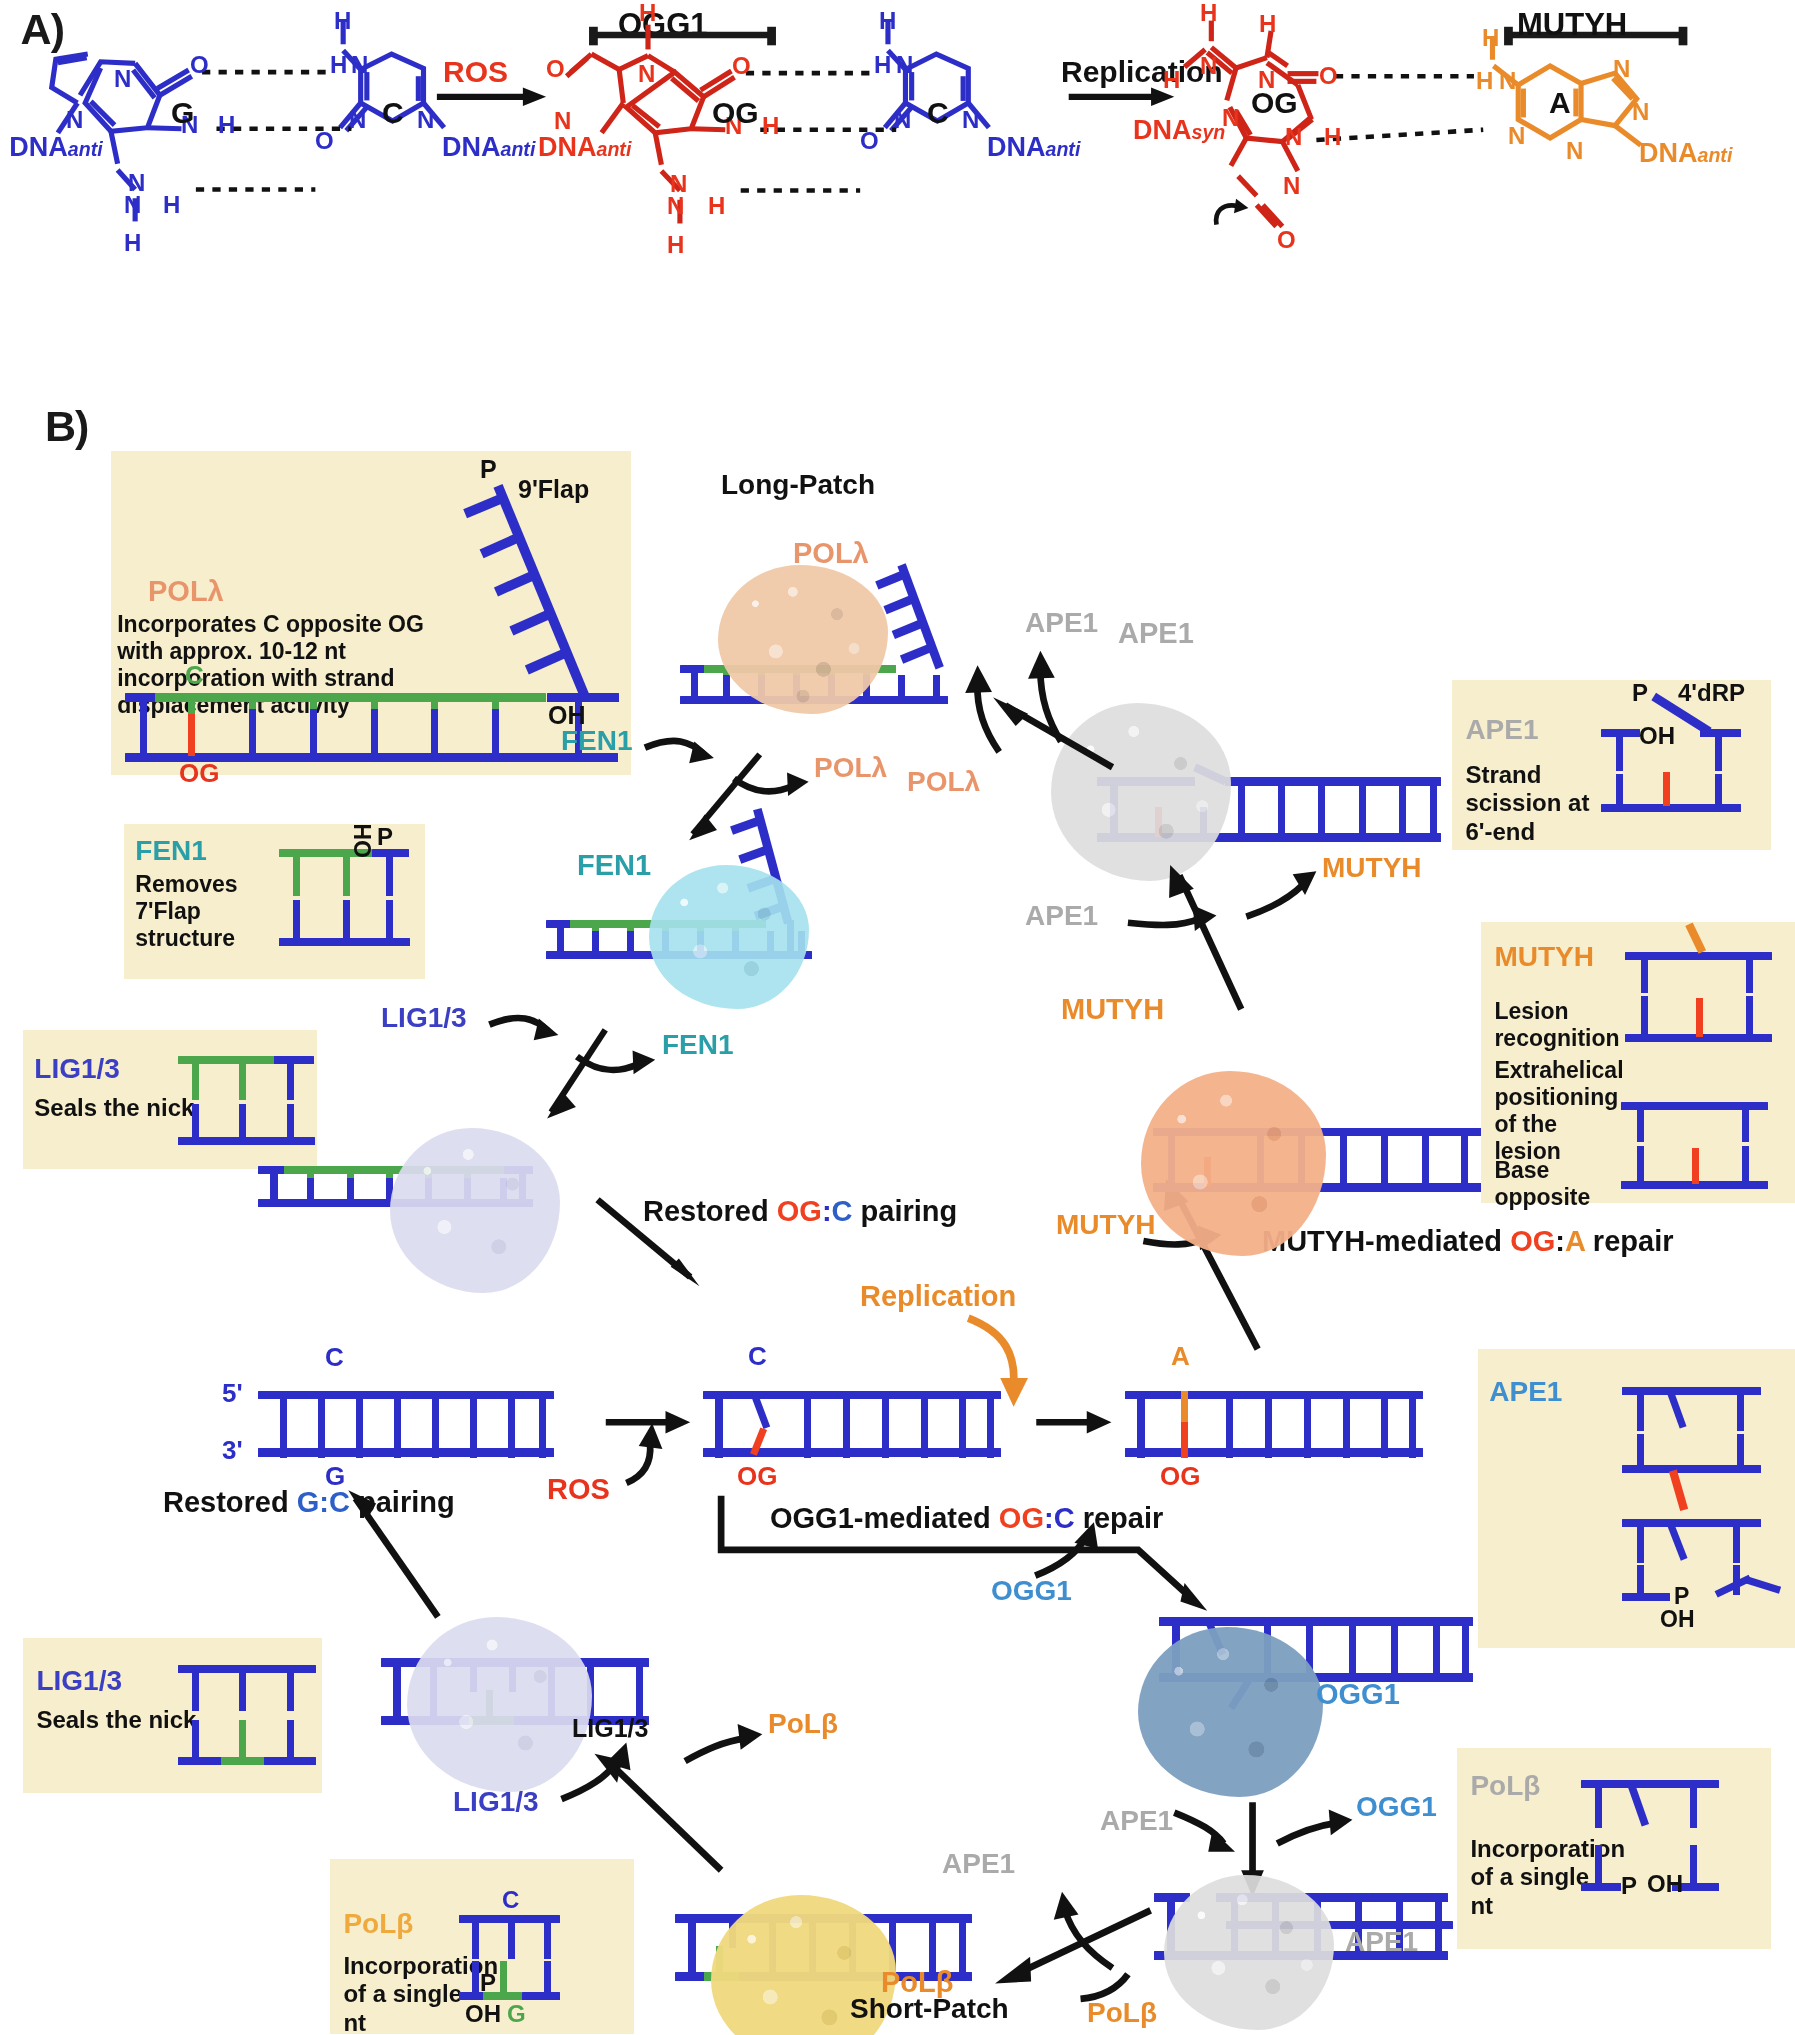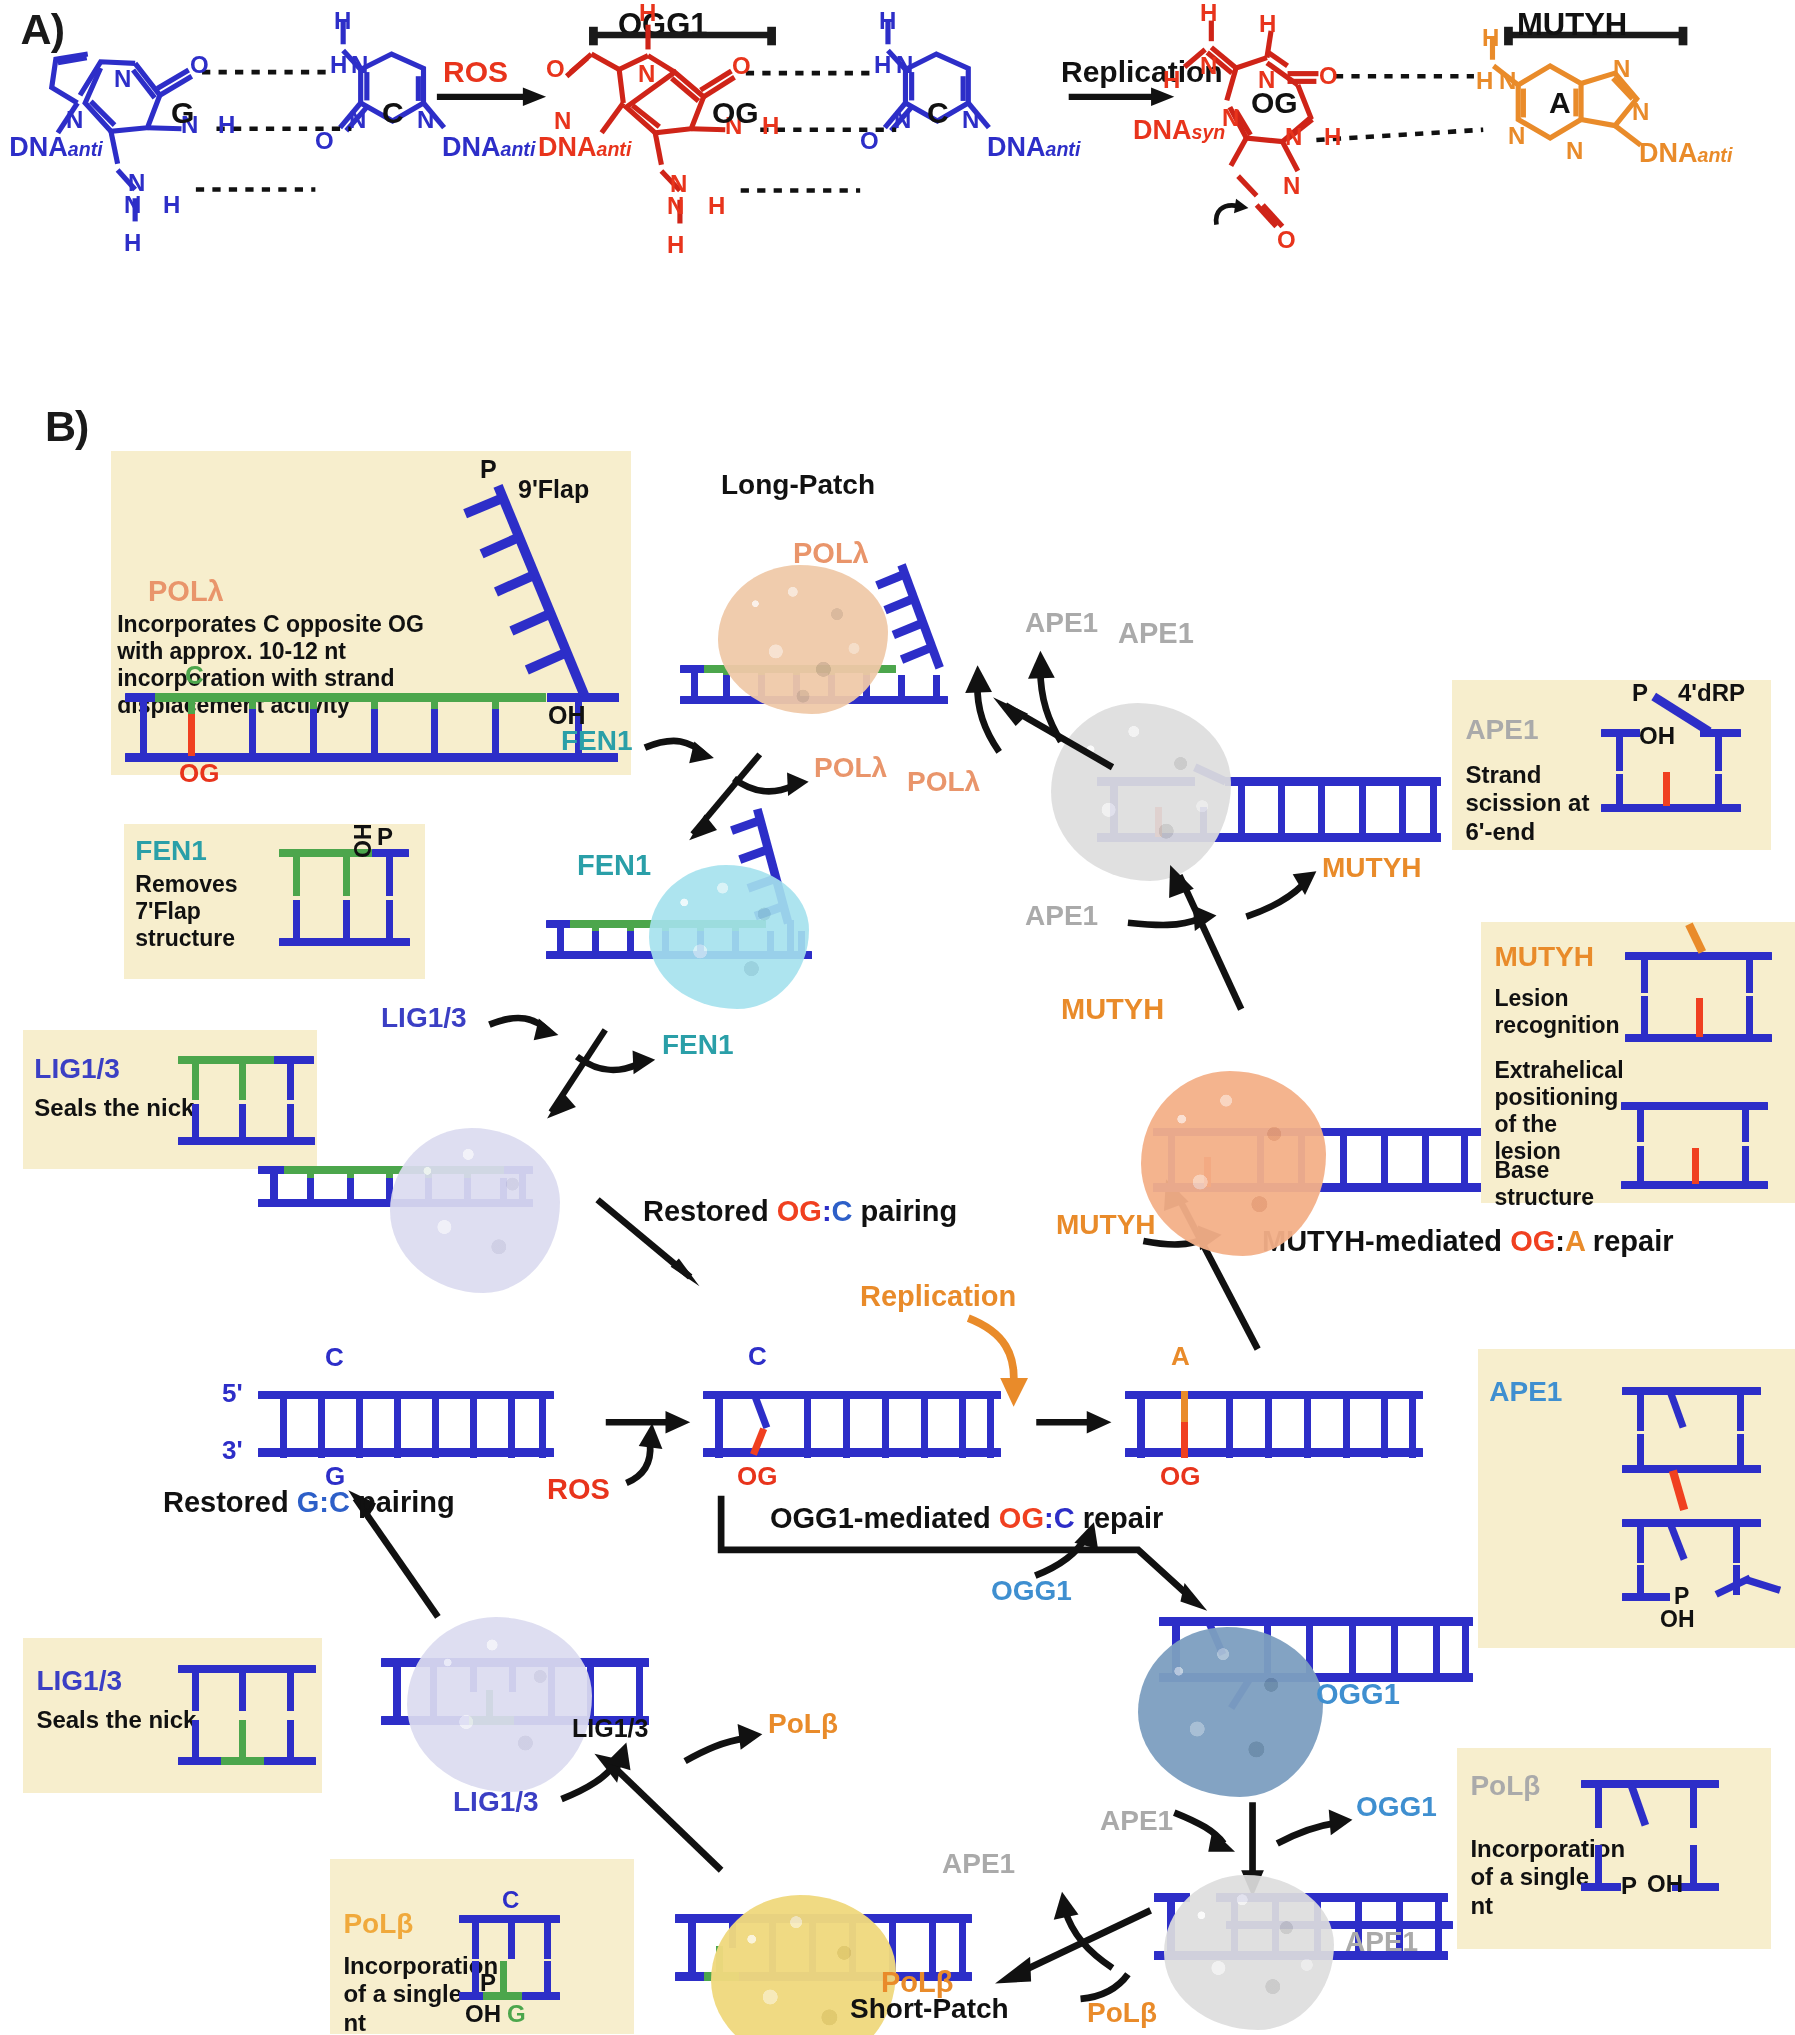--- a/index.html
+++ b/index.html
@@ -898,23 +898,23 @@
     <div class="rung" style="left:119px; top:14.4px; height:30px;"></div>
     <div class="rung" style="left:161px; top:14.4px; height:30px;"></div>
     <div class="rung" style="left:202px; top:14.4px; height:30px;"></div>
     <div class="rung" style="left:243px; top:14.4px; height:30px;"></div>
     <div class="rung" style="left:282px; top:14.4px; height:30px;"></div>
   </div>
   <div class="blob salmon" style="left:1141px; top:1071px; width:185px; height:185px; opacity:.95;"></div>
 
   <div class="ybox" style="left:1481px; top:922px; width:314px; height:281px;">
     <div class="bx-title" style="left:13.4px; top:18.5px; font-size:28px; color:#e98b2a;">MUTYH</div>
-    <div class="bx-text" style="left:13.4px; top:63px; width:124px; font-size:23px;">Lesion recognition</div>
+    <div class="bx-text" style="left:13.4px; top:76px; width:124px; font-size:23px;">Lesion recognition</div>
     <div class="bx-text" style="left:13.4px; top:135px; width:124px; font-size:23px;">Extrahelical positioning of the lesion</div>
-    <div class="bx-text" style="left:13.4px; top:235px; width:124px; font-size:23px;">Base structure</div>
+    <div class="bx-text" style="left:13.4px; top:235px; width:124px; font-size:23px;">Base opposite</div>
 
     <div class="rail" style="left:144px; top:30px; width:147px; height:8.2px;"></div>
     <div class="rung" style="left:160px; top:30px; height:41px;"></div>
     <div class="rung" style="left:265px; top:30px; height:41px;"></div>
     <div class="rail" style="left:144px; top:112px; width:147px; height:8.2px;"></div>
     <div class="rung" style="left:160px; top:74px; height:40px;"></div>
     <div class="rung" style="left:265px; top:74px; height:40px;"></div>
     <div class="rung red" style="left:215px; top:76px; height:39px;"></div>
 
     <div class="rail" style="left:140px; top:180px; width:147px; height:8.2px;"></div>

